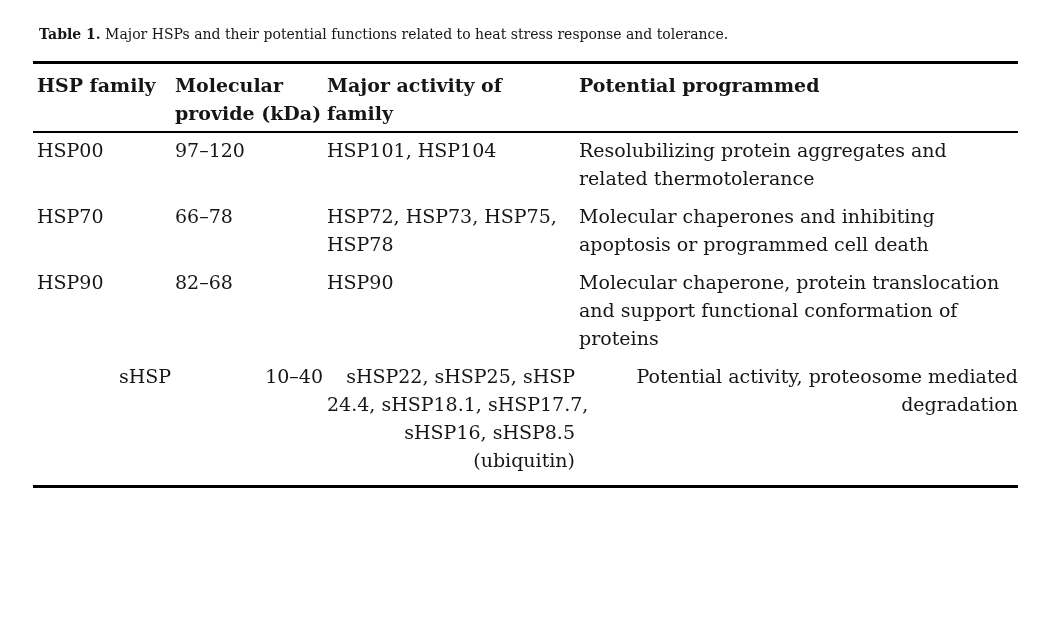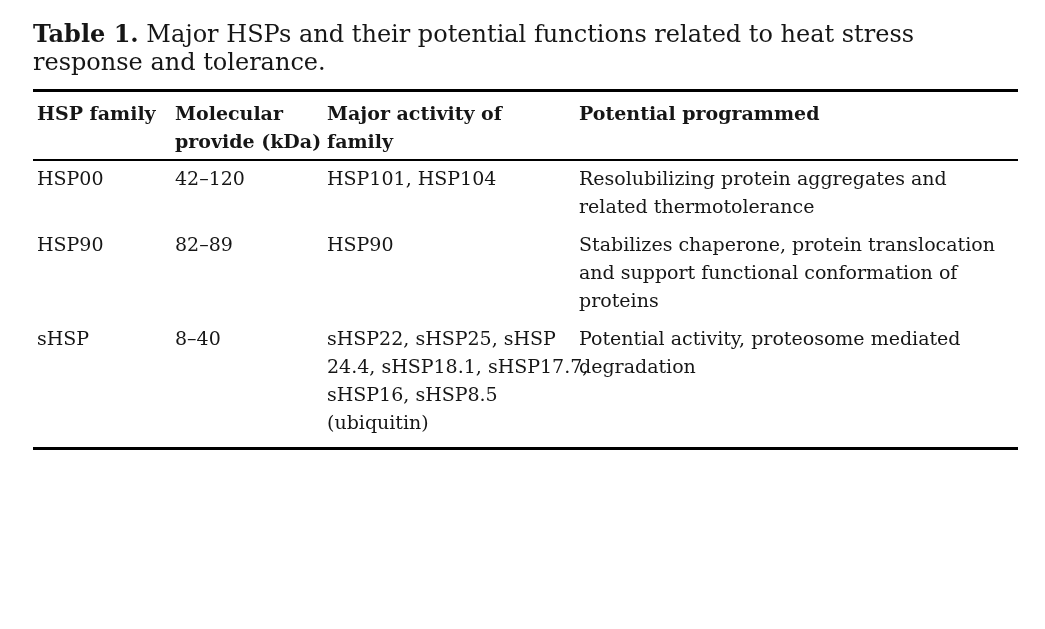--- a/index.html
+++ b/index.html
@@ -8,24 +8,25 @@
     position: relative;
     width: 1045px;
     height: 629px;
     background: #ffffff;
     color: #161616;
     font-family: "DejaVu Serif", "Liberation Serif", serif;
     padding: 20px 27px 0 33px;
     overflow: hidden;
   }
   .caption {
-    font-size: 24px;
+    font-size: 14px;
     line-height: 28px;
     margin-bottom: 13px;
     white-space: pre-wrap;
+    margin-left: 6px;
   }
   .caption .cap-label { font-weight: bold; }
   table.hsp-table {
     border-collapse: collapse;
     table-layout: fixed;
     width: 985px;
     border-top: 3px solid #000000;
     border-bottom: 3px solid #000000;
   }
   col.c1 { width: 138px; }
@@ -40,21 +41,21 @@
     white-space: pre;
     padding: 3px 0 7px 4px;
     margin-left: 36px;
   }
   thead th {
     font-weight: bold;
     border-bottom: 2px solid #000000;
     padding-top: 7px;
     padding-bottom: 4px;
   }
-  tbody tr:last-child td { padding-bottom: 11px; }
+  tbody tr:last-child td { padding-bottom: 11px; text-align: right; }
 </style>
 </head>
 <body>
 
 <div class="page">
 
   <p class="caption"><span class="cap-label">Table 1.</span><span> Major HSPs and their potential functions related to heat stress response and tolerance.</span></p>
 
   <table class="hsp-table">
     <colgroup>
@@ -69,36 +70,44 @@
         <th>Molecular
 provide (kDa)</th>
         <th>Major activity of
 family</th>
         <th>Potential programmed</th>
       </tr>
     </thead>
     <tbody>
       <tr>
         <td>HSP00</td>
-        <td>42–120</td>
+        <td>97–120</td>
         <td>HSP101, HSP104</td>
         <td>Resolubilizing protein aggregates and
 related thermotolerance</td>
       </tr>
       <tr>
+        <td>HSP70</td>
+        <td>66–78</td>
+        <td>HSP72, HSP73, HSP75,
+HSP78</td>
+        <td>Molecular chaperones and inhibiting
+apoptosis or programmed cell death</td>
+      </tr>
+      <tr>
         <td>HSP90</td>
-        <td>82–89</td>
+        <td>82–68</td>
         <td>HSP90</td>
-        <td>Stabilizes chaperone, protein translocation
+        <td>Molecular chaperone, protein translocation
 and support functional conformation of
 proteins</td>
       </tr>
       <tr>
         <td>sHSP</td>
-        <td>8–40</td>
+        <td>10–40</td>
         <td>sHSP22, sHSP25, sHSP
 24.4, sHSP18.1, sHSP17.7,
 sHSP16, sHSP8.5
 (ubiquitin)</td>
         <td>Potential activity, proteosome mediated
 degradation</td>
       </tr>
     </tbody>
   </table>
 

